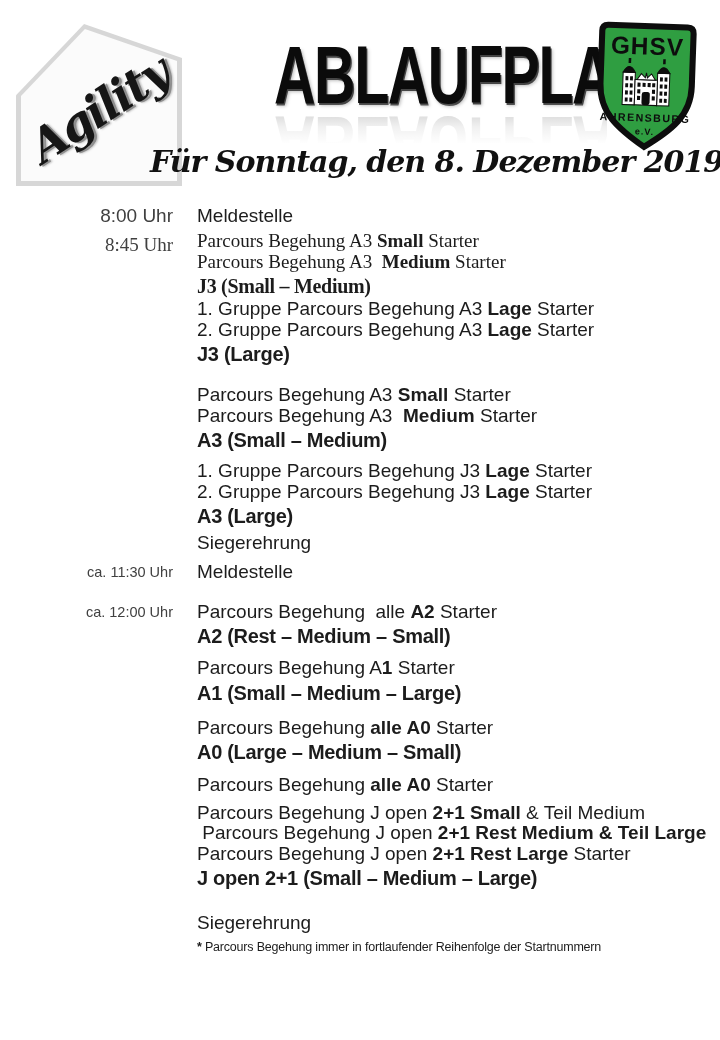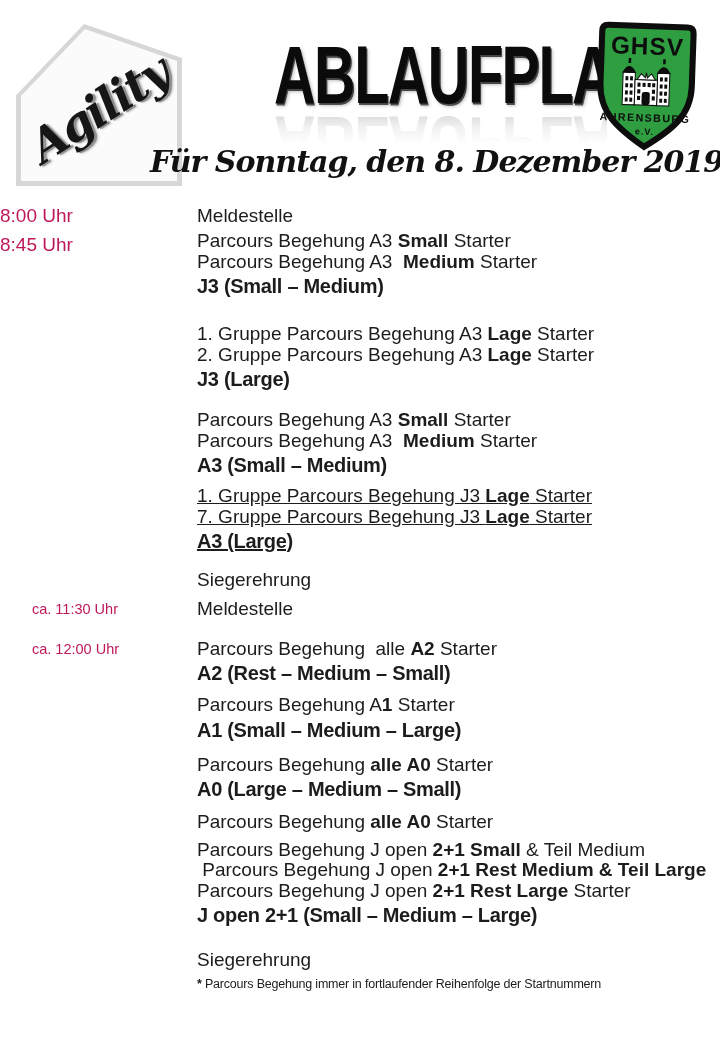--- a/index.html
+++ b/index.html
@@ -44,35 +44,35 @@
   .title-fade{position:absolute;left:0;top:0;right:0;bottom:0;
     background:linear-gradient(to bottom,rgba(255,255,255,.05) 0%,rgba(255,255,255,.75) 55%,#fff 95%);}
   .date-line{
     position:absolute;left:150px;top:144px;
     font-family:"DejaVu Serif",serif;font-style:italic;font-weight:bold;
     font-size:30px;color:#111;white-space:nowrap;letter-spacing:-1px;
   }
   .badge{position:absolute;left:590px;top:22px;width:112px;height:132px;transform:rotate(2deg);}
   
   .schedule{position:absolute;left:0;top:202px;width:720px;}
-  .row{display:grid;grid-template-columns:173px 1fr;column-gap:24px;margin-bottom:25px;}
-  .time{color:#be185d;}
+  .row{display:grid;grid-template-columns:173px 1fr;column-gap:24px;margin-bottom:0;}
+  .time{text-align:right;color:#404040;}
   .t-large{font-size:19px;line-height:27px;}
   .t-small{font-size:14.5px;line-height:20.5px;padding-left:32px;}
   .content .line{white-space:pre-wrap;}
   .l-large{font-size:19px;line-height:27px;}
   .l-small{font-size:19px;line-height:20.5px;}
   .l-header{font-size:20px;font-weight:bold;line-height:25px;letter-spacing:-.3px;padding-top:2px;}
   .l-footnote{font-size:12.5px;line-height:16px;letter-spacing:-.2px;}
   .b{font-weight:bold;}
   .row:nth-child(1){margin-bottom:2px;}
-  .row:nth-child(2){}
+  .row:nth-child(2){font-family:Liberation Serif, serif;}
   .row:nth-child(3){margin-bottom:18px;}
   .row:nth-child(4){margin-bottom:8px;}
-  .row:nth-child(5){margin-bottom:12px;text-decoration:underline;}
+  .row:nth-child(5){margin-bottom:0;}
   .row:nth-child(6){margin-bottom:6px;}
   .row:nth-child(7){margin-bottom:11px;}
   .row:nth-child(8){margin-bottom:8px;}
   .row:nth-child(9){margin-bottom:9px;}
   .row:nth-child(10){margin-bottom:12px;}
   .row:nth-child(11){margin-bottom:10px;}
   .row:nth-child(12){margin-bottom:7px;}
   .row:nth-child(13){margin-bottom:18px;}
   .row:nth-child(14){margin-bottom:3px;}
 </style>
@@ -166,21 +166,21 @@
       <div class="content">
         <div class="line l-small"><span>Parcours Begehung A3 </span><span class="b">Small</span><span> Starter</span></div>
         <div class="line l-small"><span>Parcours Begehung A3  </span><span class="b">Medium</span><span> Starter</span></div>
         <div class="line l-header"><span class="b">A3 (Small – Medium)</span></div>
       </div>
     </div>
     <div class="row">
       <div class="time t-small"></div>
       <div class="content">
         <div class="line l-small"><span>1. Gruppe Parcours Begehung J3 </span><span class="b">Lage</span><span> Starter</span></div>
-        <div class="line l-small"><span>7. Gruppe Parcours Begehung J3 </span><span class="b">Lage</span><span> Starter</span></div>
+        <div class="line l-small"><span>2. Gruppe Parcours Begehung J3 </span><span class="b">Lage</span><span> Starter</span></div>
         <div class="line l-header"><span class="b">A3 (Large)</span></div>
       </div>
     </div>
     <div class="row">
       <div class="time t-small"></div>
       <div class="content">
         <div class="line l-large"><span>Siegerehrung</span></div>
       </div>
     </div>
     <div class="row">

